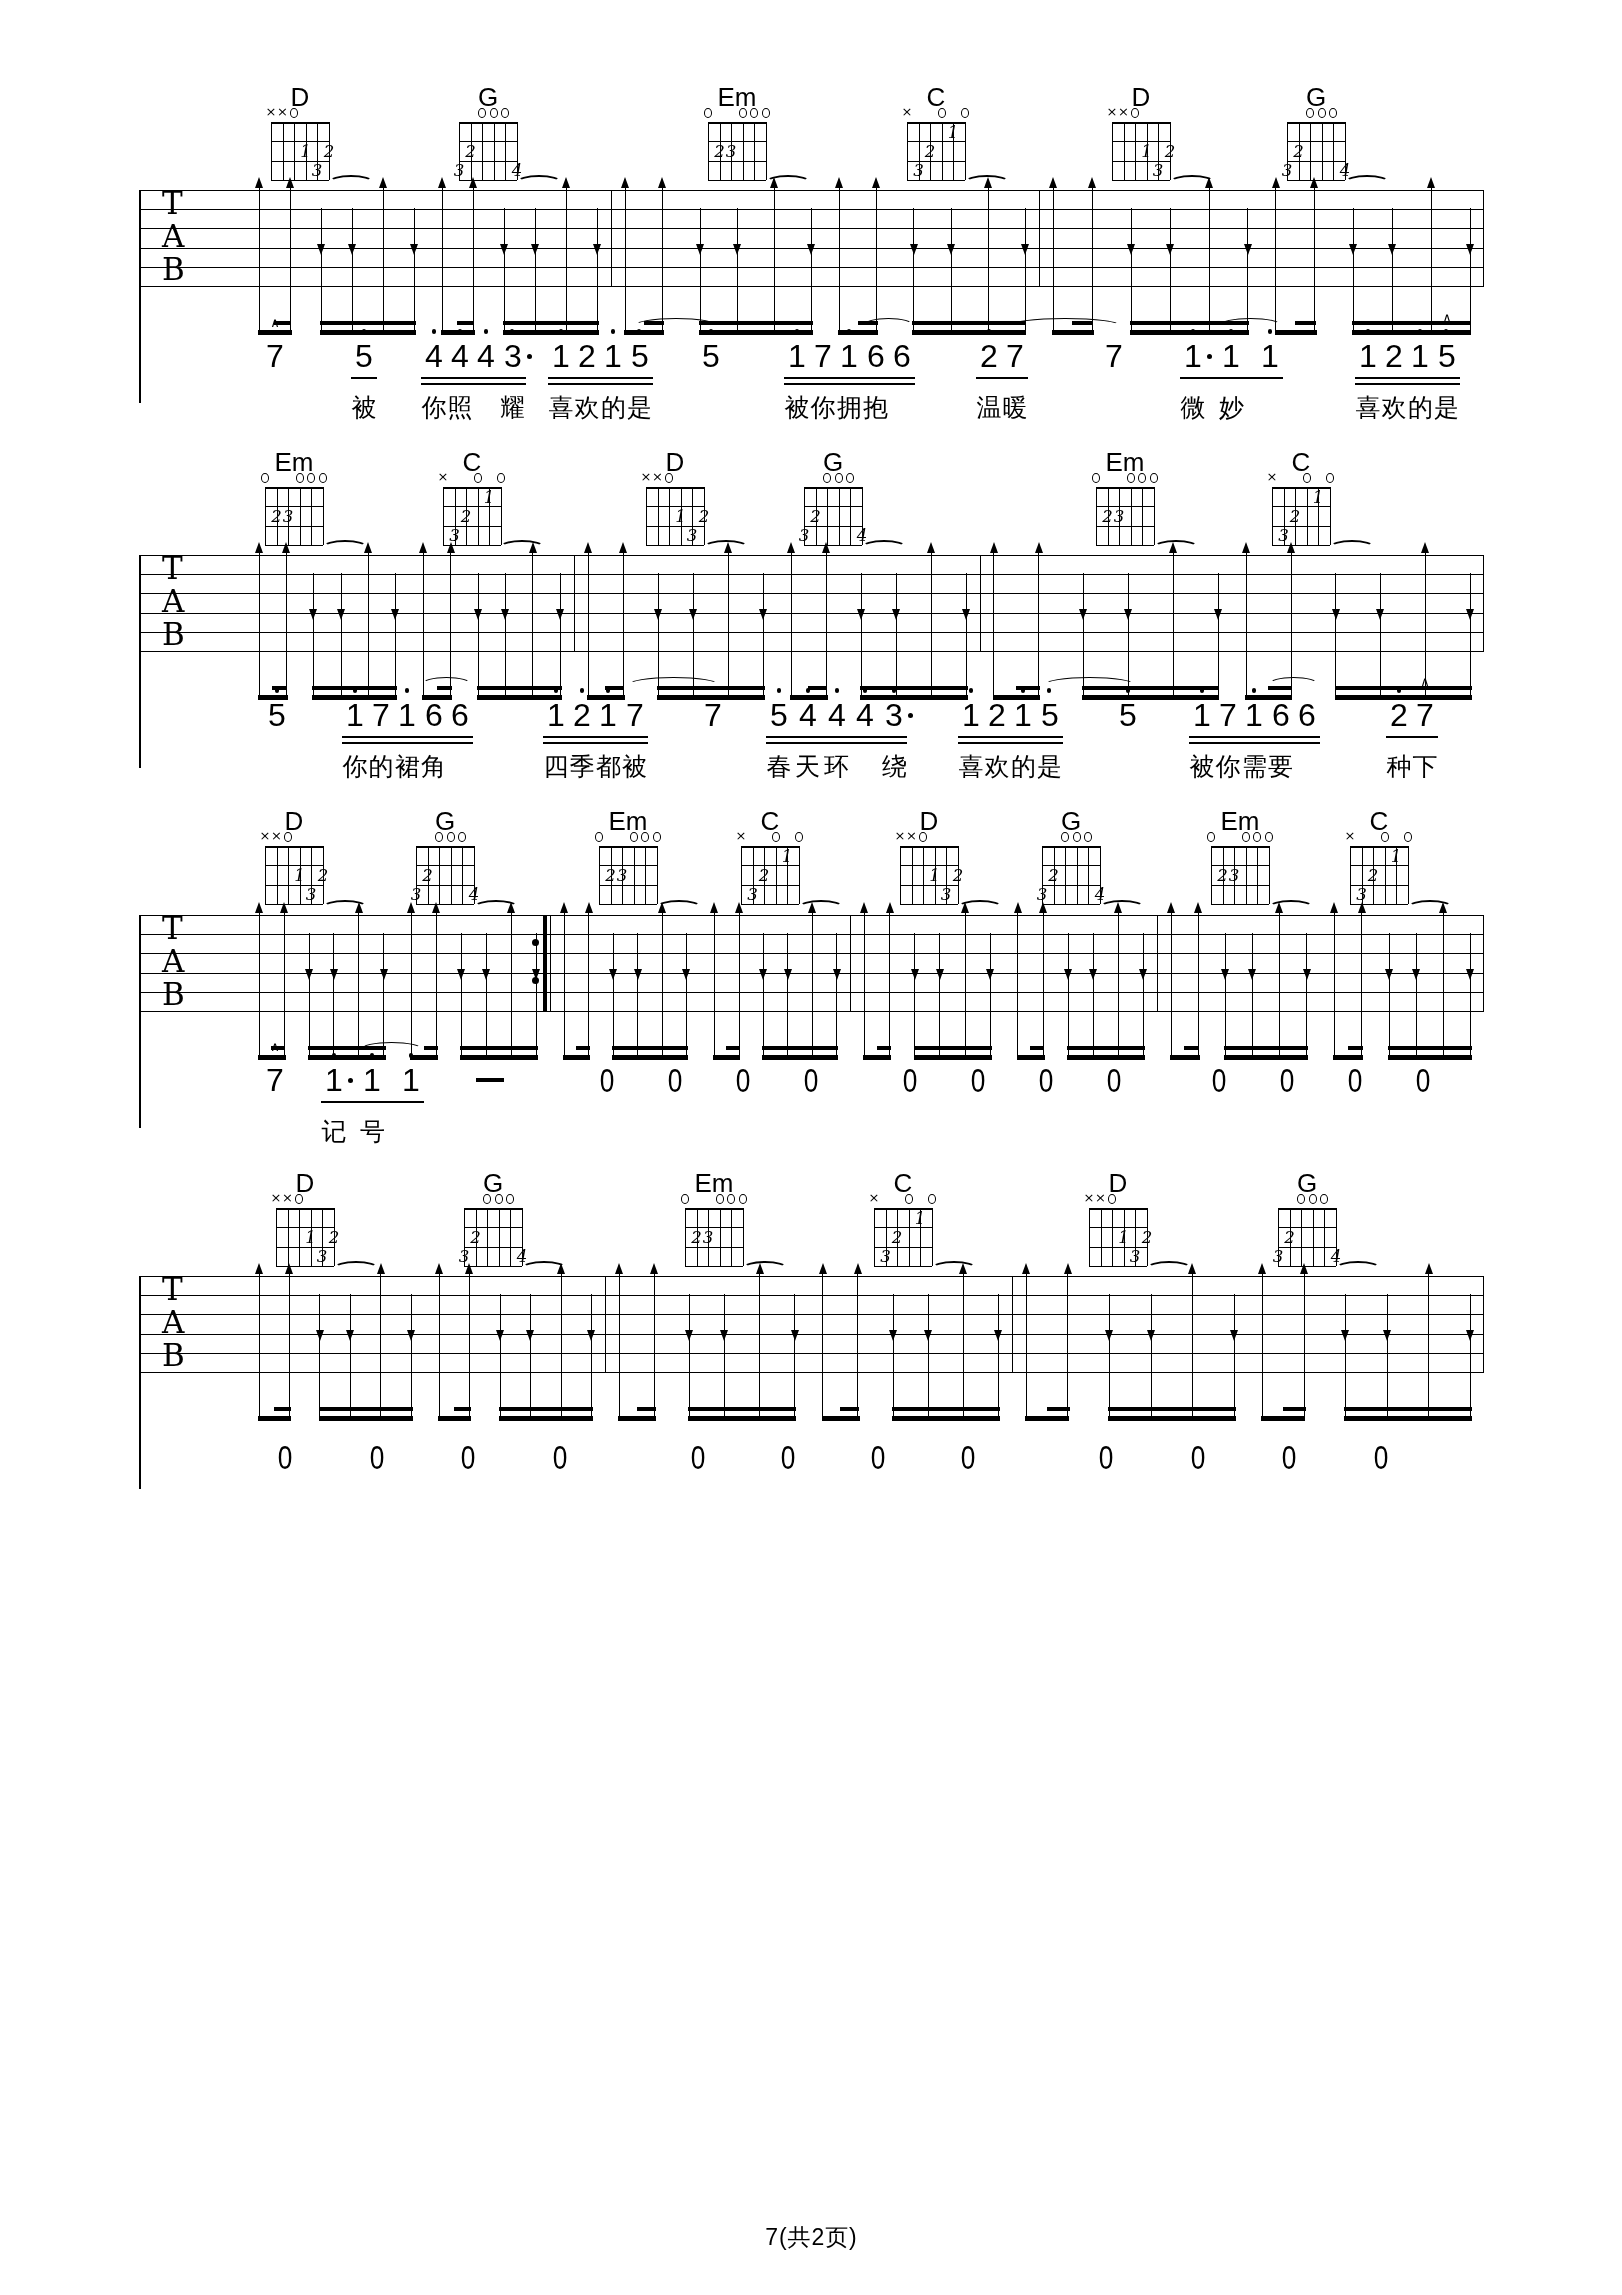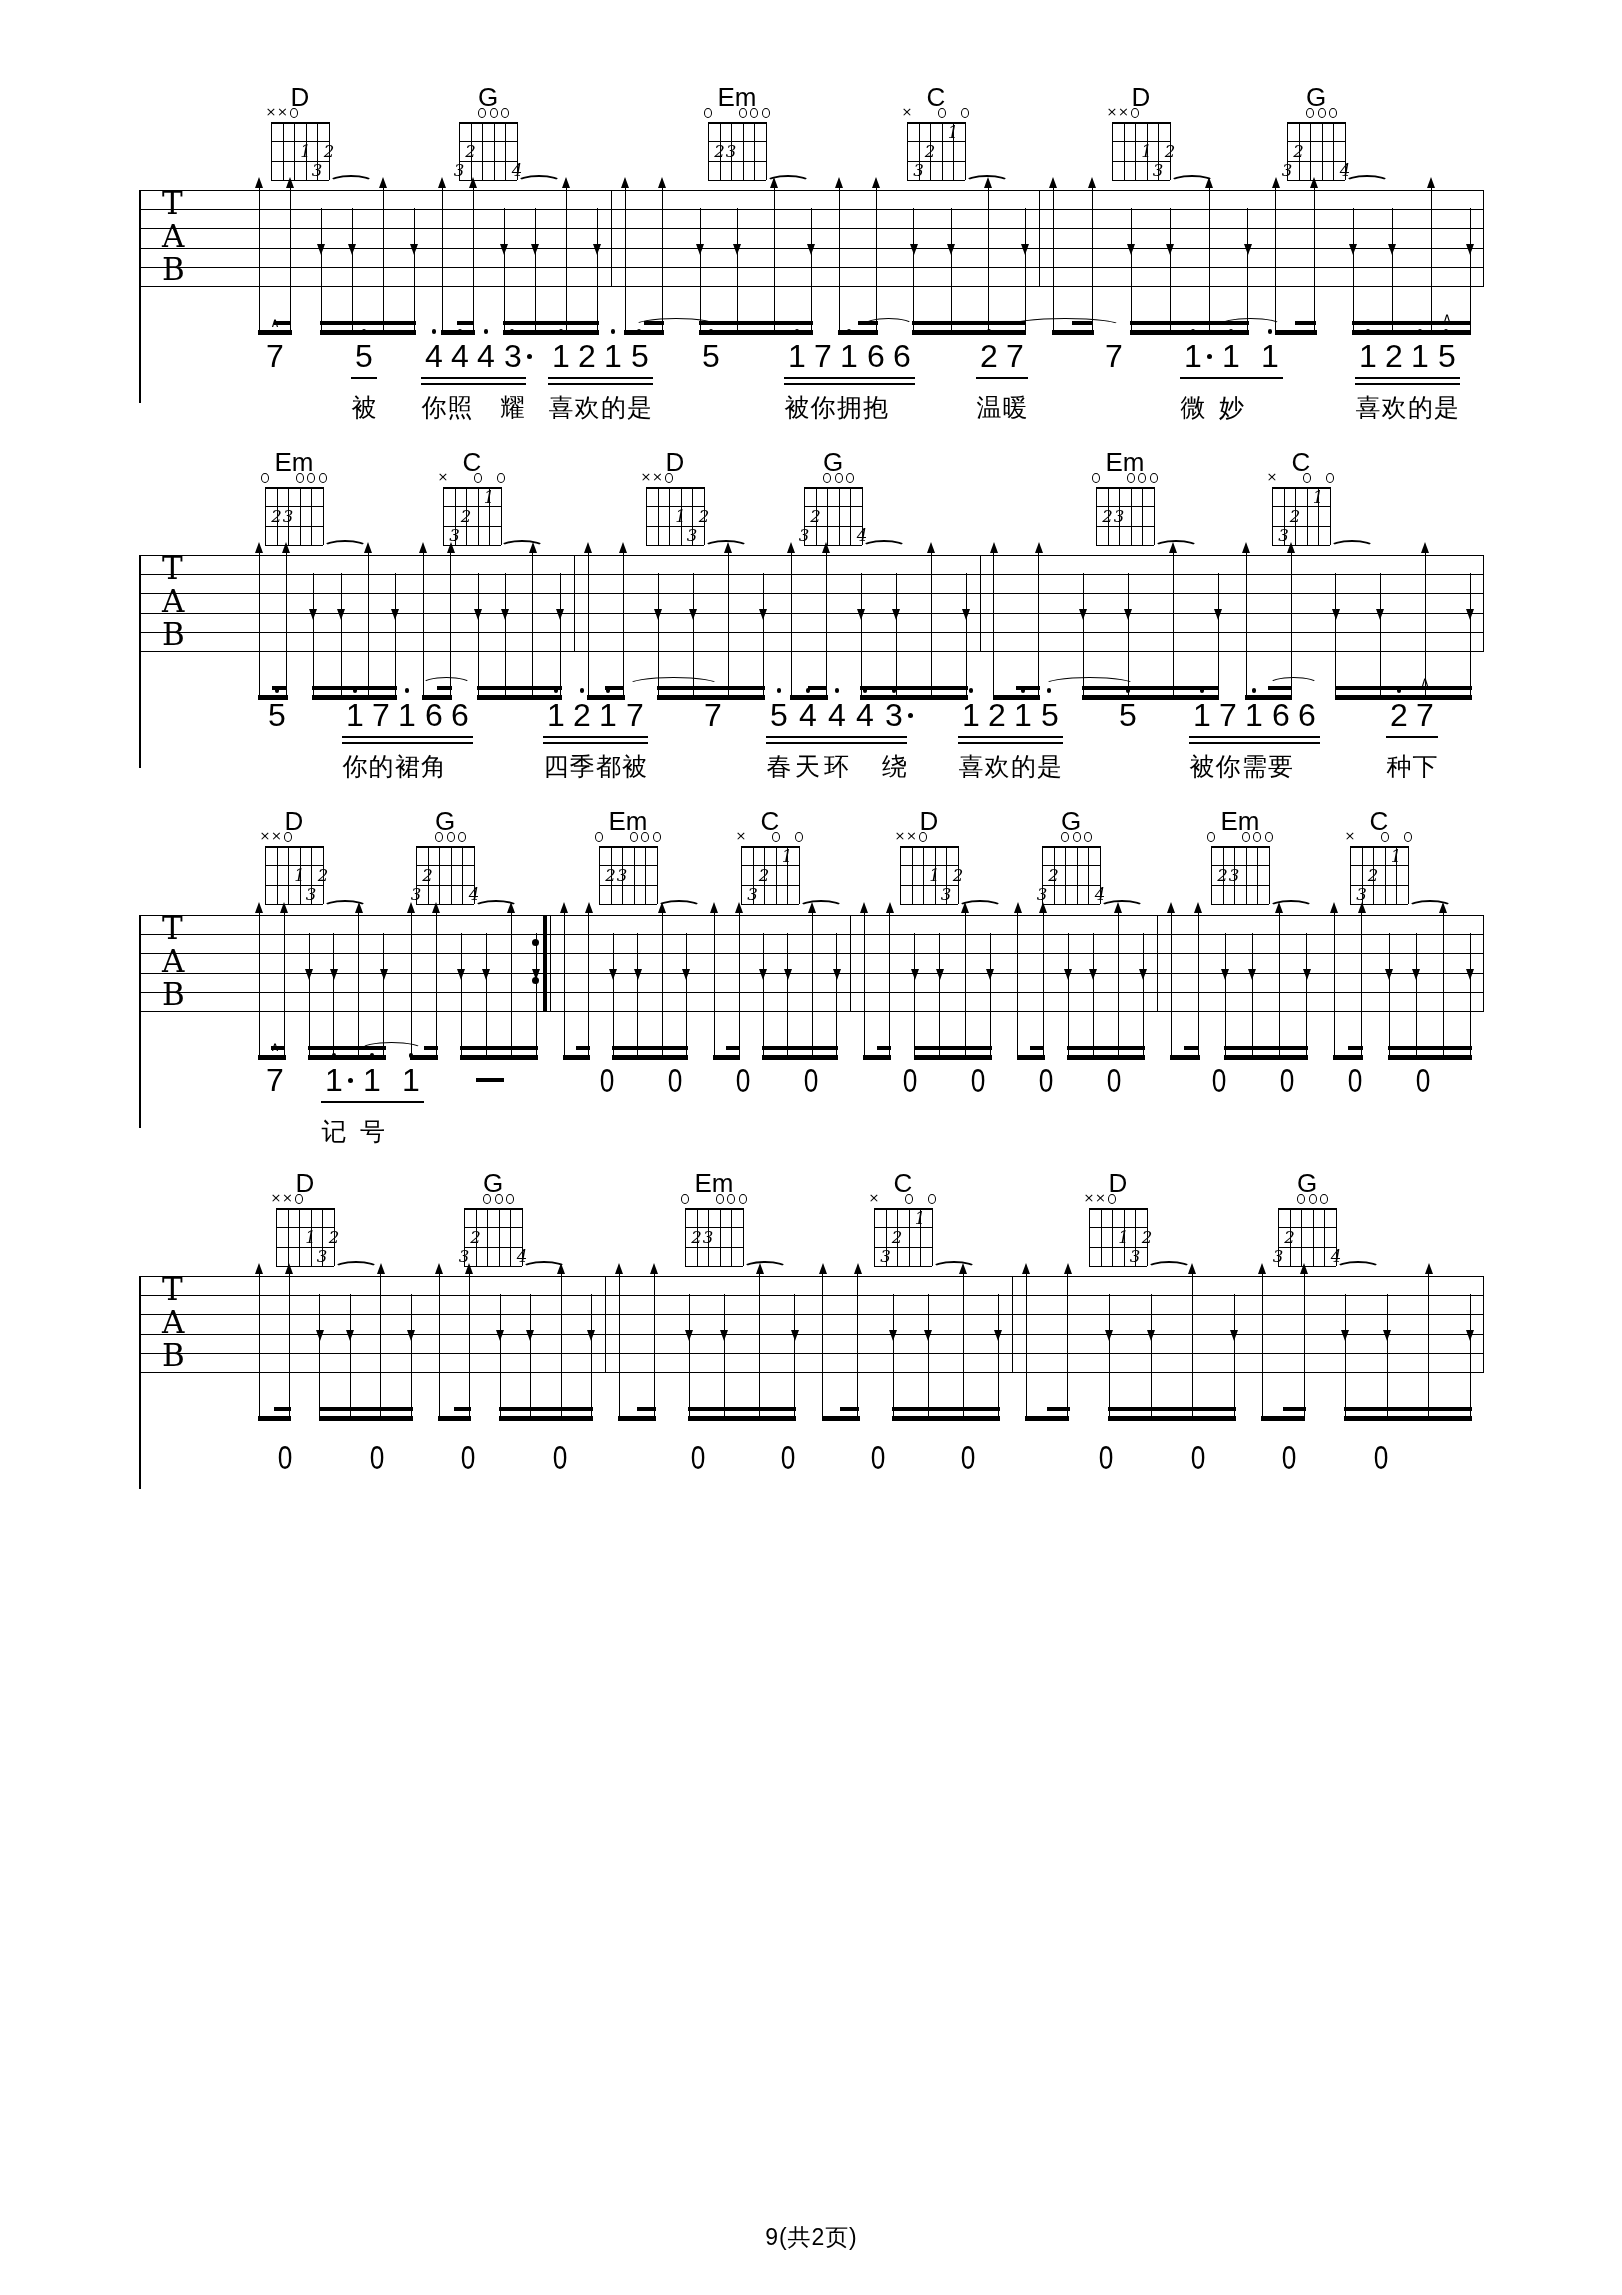--- a/index.html
+++ b/index.html
@@ -6,21 +6,21 @@
   html,body{background:#ffffff}
   #sheet{position:relative;width:1623px;height:2295px;background:#fff;color:#000;
          font-family:"Liberation Sans",sans-serif;overflow:hidden}
   .footer{position:absolute;left:0;right:0;top:2222px;text-align:center;
           font:23px "Liberation Sans",sans-serif;letter-spacing:0.9px}
 </style>
 </head>
 <body>
 
 <div id="sheet">
-  <div class="footer">9(共2页)</div>
+  <div class="footer">7(共2页)</div>
 <div style="position: absolute; left: 271px; top: 82px; width: 58px; height: 140px;">
       <div style="position: absolute; left: -21px; right: -21px; top: 0px; text-align: center; font: 26px &quot;Liberation Sans&quot;, sans-serif;">D</div>
       <div style="position: absolute; left: -6.1px; top: 22px; width: 12.2px; text-align: center; font: 13px &quot;DejaVu Sans&quot;, sans-serif;">×</div>
       <div style="position: absolute; left: 5.4px; top: 22px; width: 12.2px; text-align: center; font: 13px &quot;DejaVu Sans&quot;, sans-serif;">×</div>
       <div style="position: absolute; left: 19px; top: 26px; width: 7.9px; height: 9.6px; border: 1.3px solid rgb(0, 0, 0); border-radius: 50%;"></div>
       <div style="position: absolute; left: 0px; top: 40px; width: 0.9px; height: 58px; background: rgb(0, 0, 0);"></div>
       <div style="position: absolute; left: 11.5px; top: 40px; width: 0.9px; height: 58px; background: rgb(0, 0, 0);"></div>
       <div style="position: absolute; left: 23px; top: 40px; width: 0.9px; height: 58px; background: rgb(0, 0, 0);"></div>
       <div style="position: absolute; left: 35px; top: 40px; width: 0.9px; height: 58px; background: rgb(0, 0, 0);"></div>
       <div style="position: absolute; left: 46px; top: 40px; width: 0.9px; height: 58px; background: rgb(0, 0, 0);"></div>

